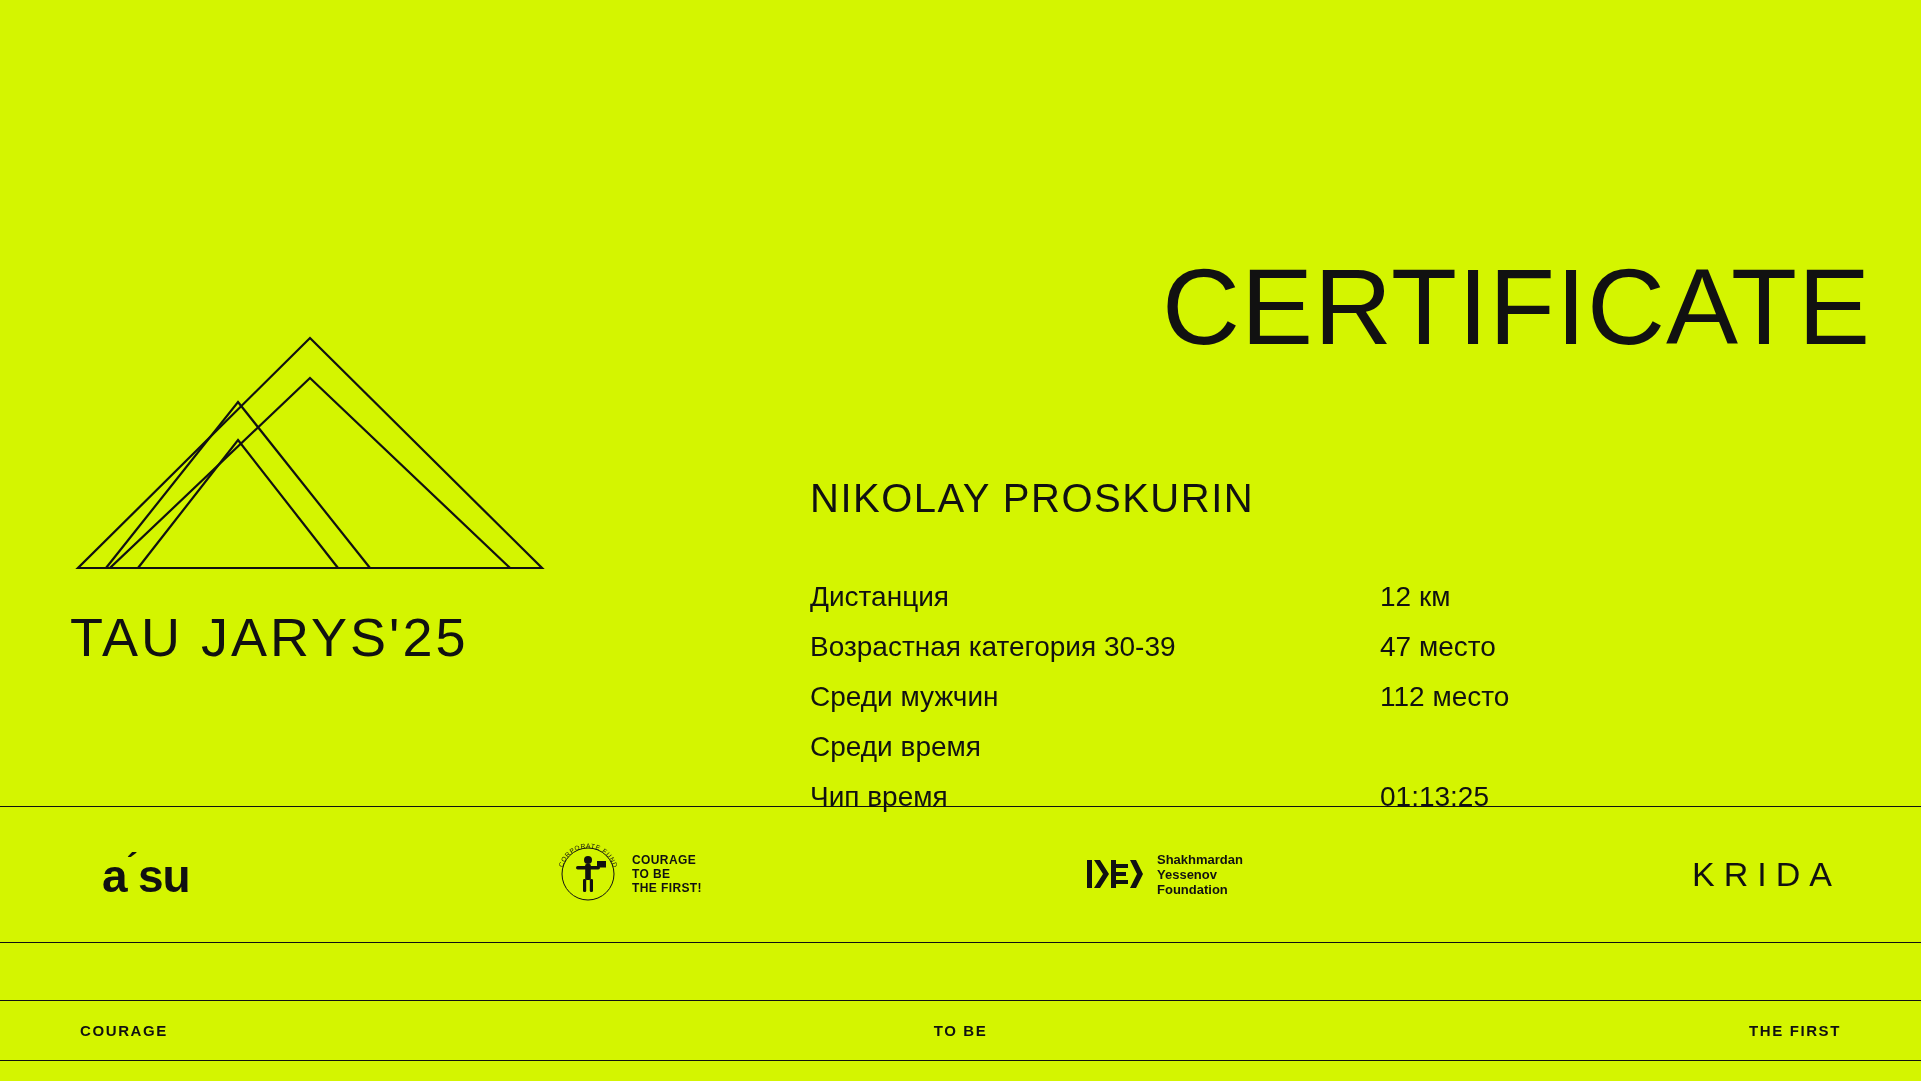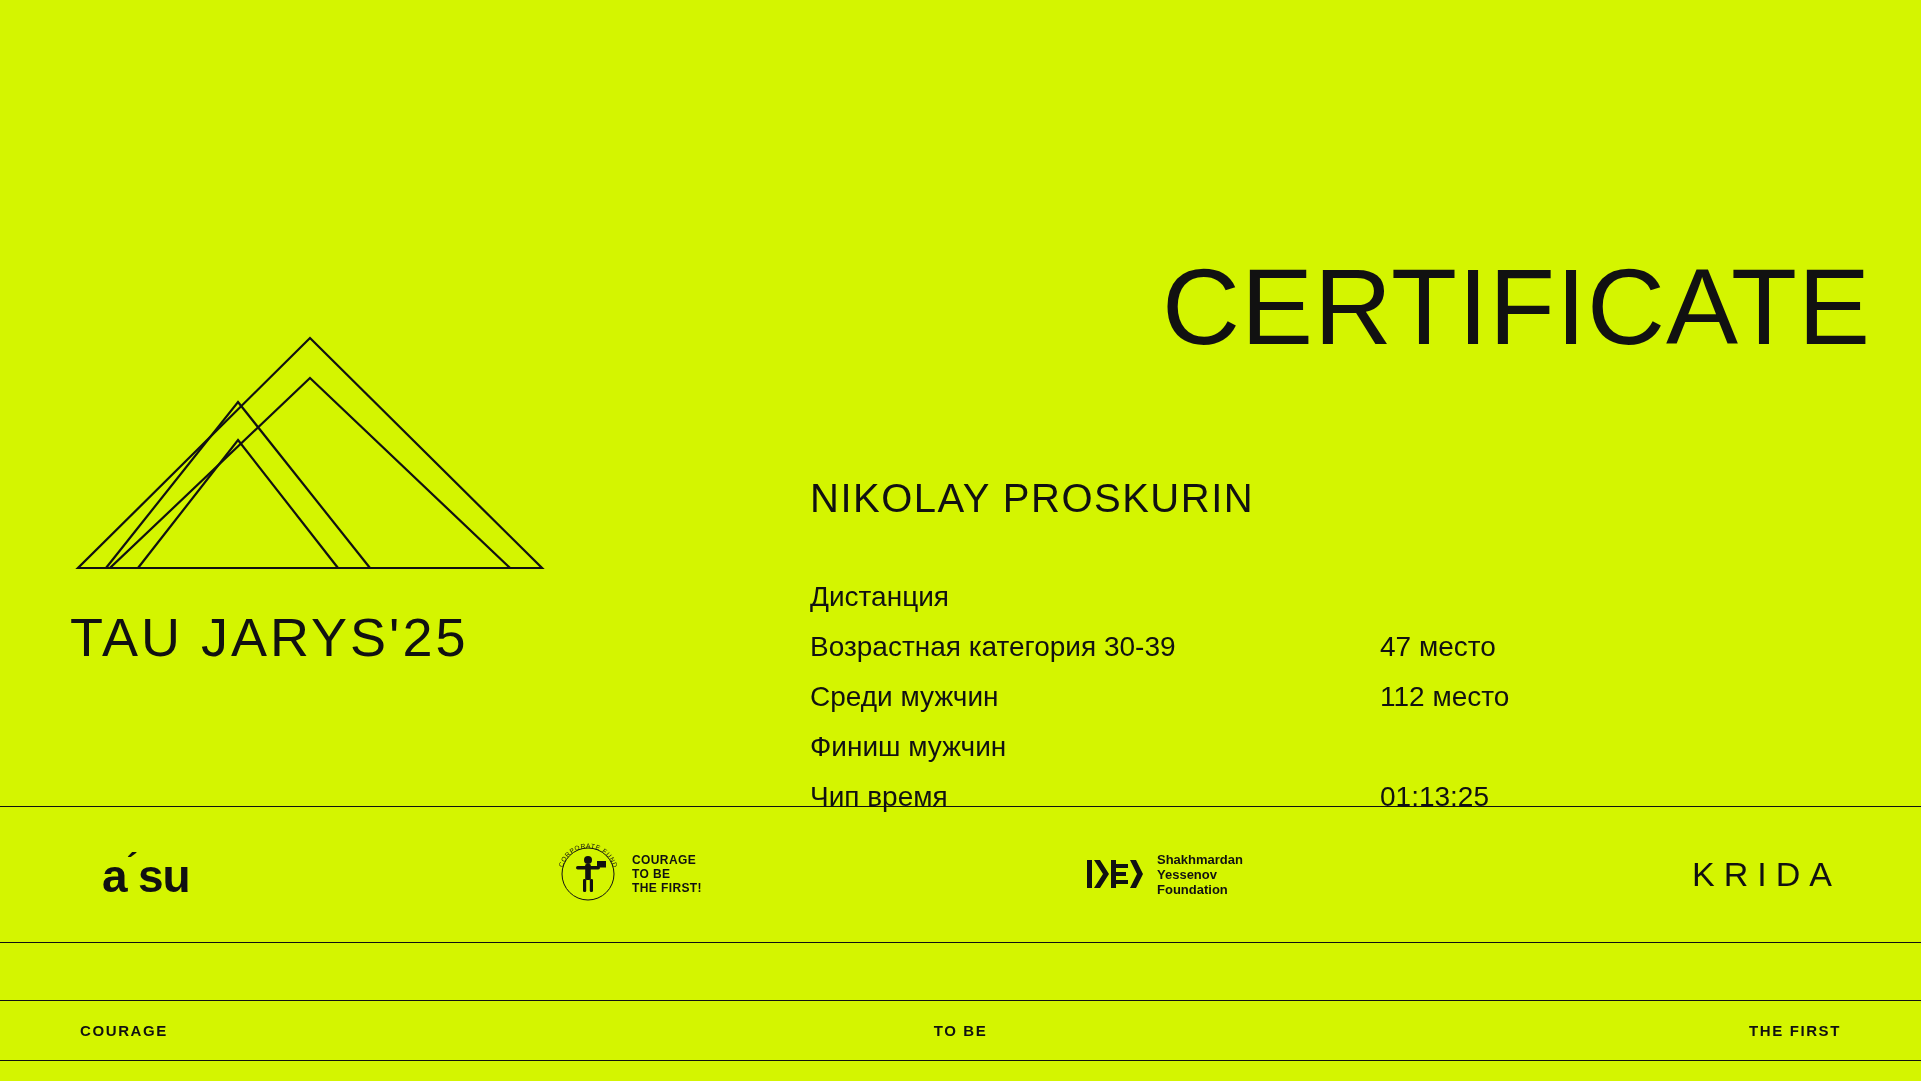--- a/index.html
+++ b/index.html
@@ -203,31 +203,32 @@
     <div class="emblem-title">TAU JARYS'25</div>
   </div>
 
   <div class="cert-heading">CERTIFICATE</div>
 
   <div class="recipient">NIKOLAY PROSKURIN</div>
 
   <div class="results">
     <div class="result-row">
       <div class="result-label">Дистанция</div>
+      <div class="result-value">12 км</div>
     </div>
     <div class="result-row">
       <div class="result-label">Возрастная категория 30-39</div>
       <div class="result-value">47 место</div>
     </div>
     <div class="result-row">
       <div class="result-label">Среди мужчин</div>
       <div class="result-value">112 место</div>
     </div>
     <div class="result-row">
-      <div class="result-label">Финиш мужчин</div>
+      <div class="result-label">Среди время</div>
     </div>
     <div class="result-row">
       <div class="result-label">Чип время</div>
       <div class="result-value">01:13:25</div>
     </div>
   </div>
 
   <div class="rule rule-1"></div>
   <div class="rule rule-2"></div>
   <div class="rule rule-3"></div>

